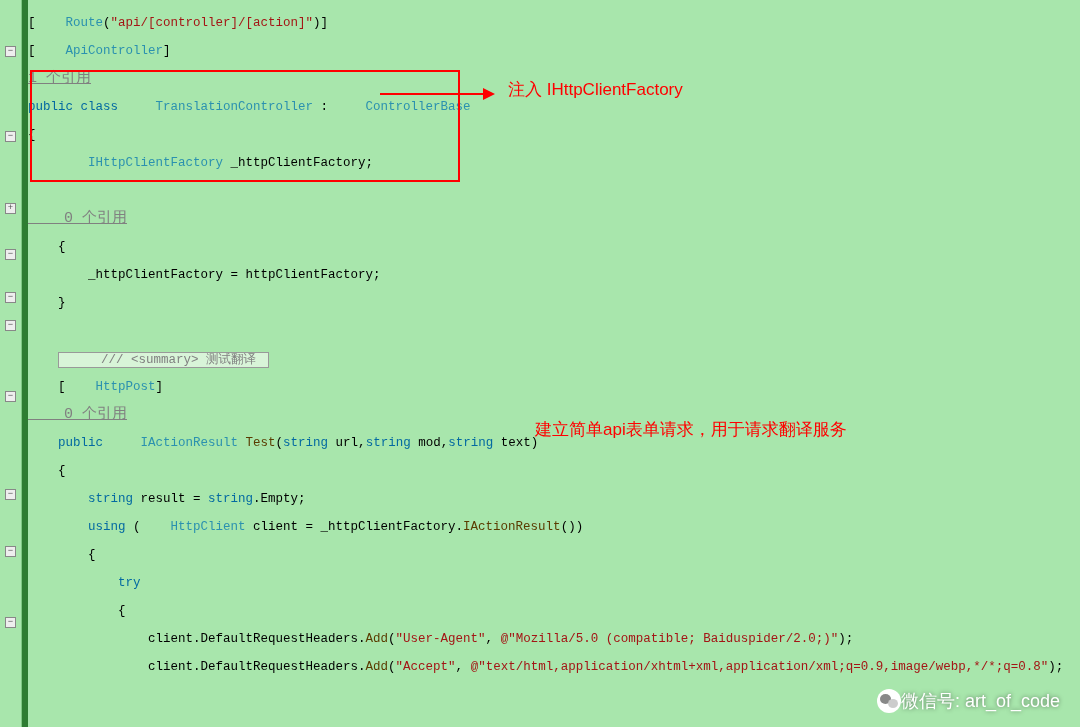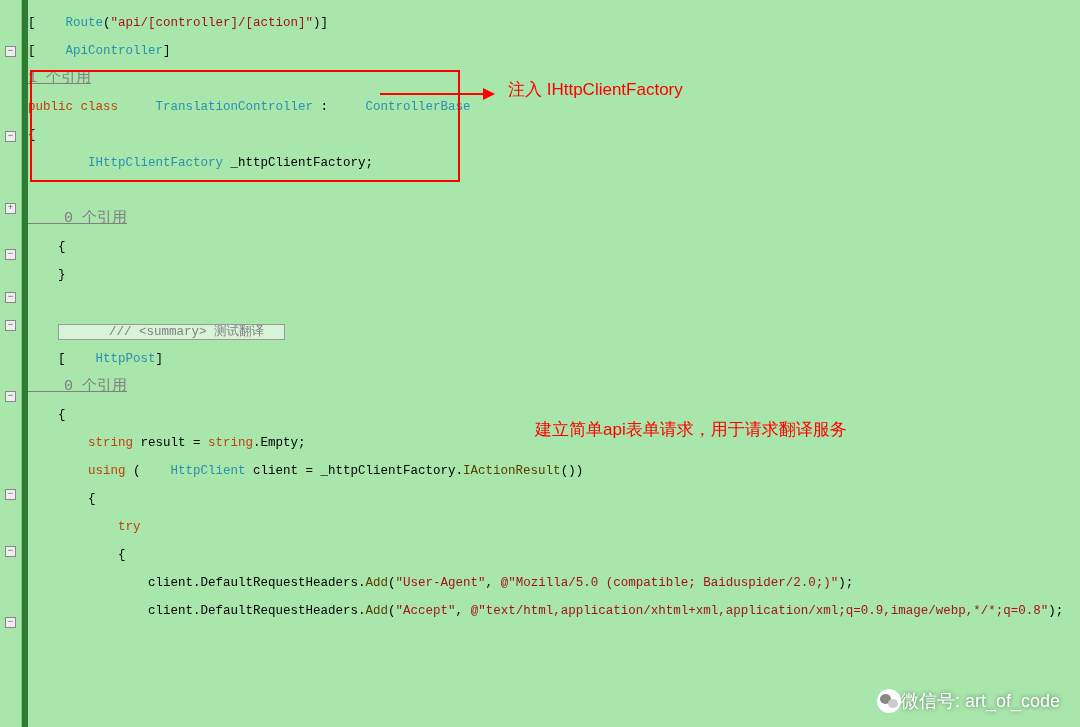--- a/index.html
+++ b/index.html
@@ -46,30 +46,30 @@
   }
   .code {
     position: absolute;
     left: 28px;
     top: 0;
     right: 0;
     padding-top:2px;
     white-space: pre;
   }
   .ln { height: 14px; }
-  .kw  { color: #c2410c; }
+  .kw  { color: #0369a1; }
   .typ { color: #2b91af; margin-left: 30px; }
   .str { color: #a31515; }
   .ref { color: #808080; font-size: 15px; text-decoration: underline;}
   .mth { color: #5a3b00; }
   .box-summary {
     display:inline-block;
     border:1px solid #999;
     background:#d8f4d8;
-    padding:0 20px;
+    padding:0 12px;
     color:#808080;
   }
   .redbox {
     position:absolute;
     border:2px solid #ff0000;
     pointer-events:none;
   }
   .arrow-line {
     position:absolute;
     height:2px;
@@ -132,25 +132,27 @@
 <div class="code">
 <div class="ln"><span>[</span><span class="typ">Route</span><span>(</span><span class="str">"api/[controller]/[action]"</span><span>)]</span></div>
 <div class="ln"><span>[</span><span class="typ">ApiController</span><span>]</span></div>
 <div class="ln ref">1 个引用</div>
 <div class="ln"><span class="kw">public class </span><span class="typ">TranslationController</span><span> : </span><span class="typ">ControllerBase</span></div>
 <div class="ln">{</div>
 <div class="ln"><span>    </span><span class="typ">IHttpClientFactory</span><span> _httpClientFactory;</span></div>
 <div class="ln"></div>
 <div class="ln ref">    0 个引用</div>
 <div class="ln">    {</div>
+<div class="ln">        _httpClientFactory = httpClientFactory;</div>
 <div class="ln">    }</div>
 <div class="ln"></div>
 <div class="ln"><span>    </span><span class="box-summary">    /// &lt;summary&gt; 测试翻译</span></div>
 <div class="ln"><span>    [</span><span class="typ">HttpPost</span><span>]</span></div>
 <div class="ln ref">    0 个引用</div>
+<div class="ln"><span class="kw">    public </span><span class="typ">IActionResult</span><span> </span><span class="mth">Test</span><span>(</span><span class="kw">string</span><span> url,</span><span class="kw">string</span><span> mod,</span><span class="kw">string</span><span> text)</span></div>
 <div class="ln">    {</div>
 <div class="ln"><span class="kw">        string</span><span> result = </span><span class="kw">string</span><span>.Empty;</span></div>
 <div class="ln"><span class="kw">        using</span><span> (</span><span class="typ">HttpClient</span><span> client = _httpClientFactory.</span><span class="mth">IActionResult</span><span>())</span></div>
 <div class="ln">        {</div>
 <div class="ln"><span class="kw">            try</span></div>
 <div class="ln">            {</div>
 <div class="ln"><span>                client.DefaultRequestHeaders.</span><span class="mth">Add</span><span>(</span><span class="str">"User-Agent"</span><span>, </span><span class="str">@"Mozilla/5.0 (compatible; Baiduspider/2.0;)"</span><span>);</span></div>
 <div class="ln"><span>                client.DefaultRequestHeaders.</span><span class="mth">Add</span><span>(</span><span class="str">"Accept"</span><span>, </span><span class="str">@"text/html,application/xhtml+xml,application/xml;q=0.9,image/webp,*/*;q=0.8"</span><span>);</span></div>
 
 

